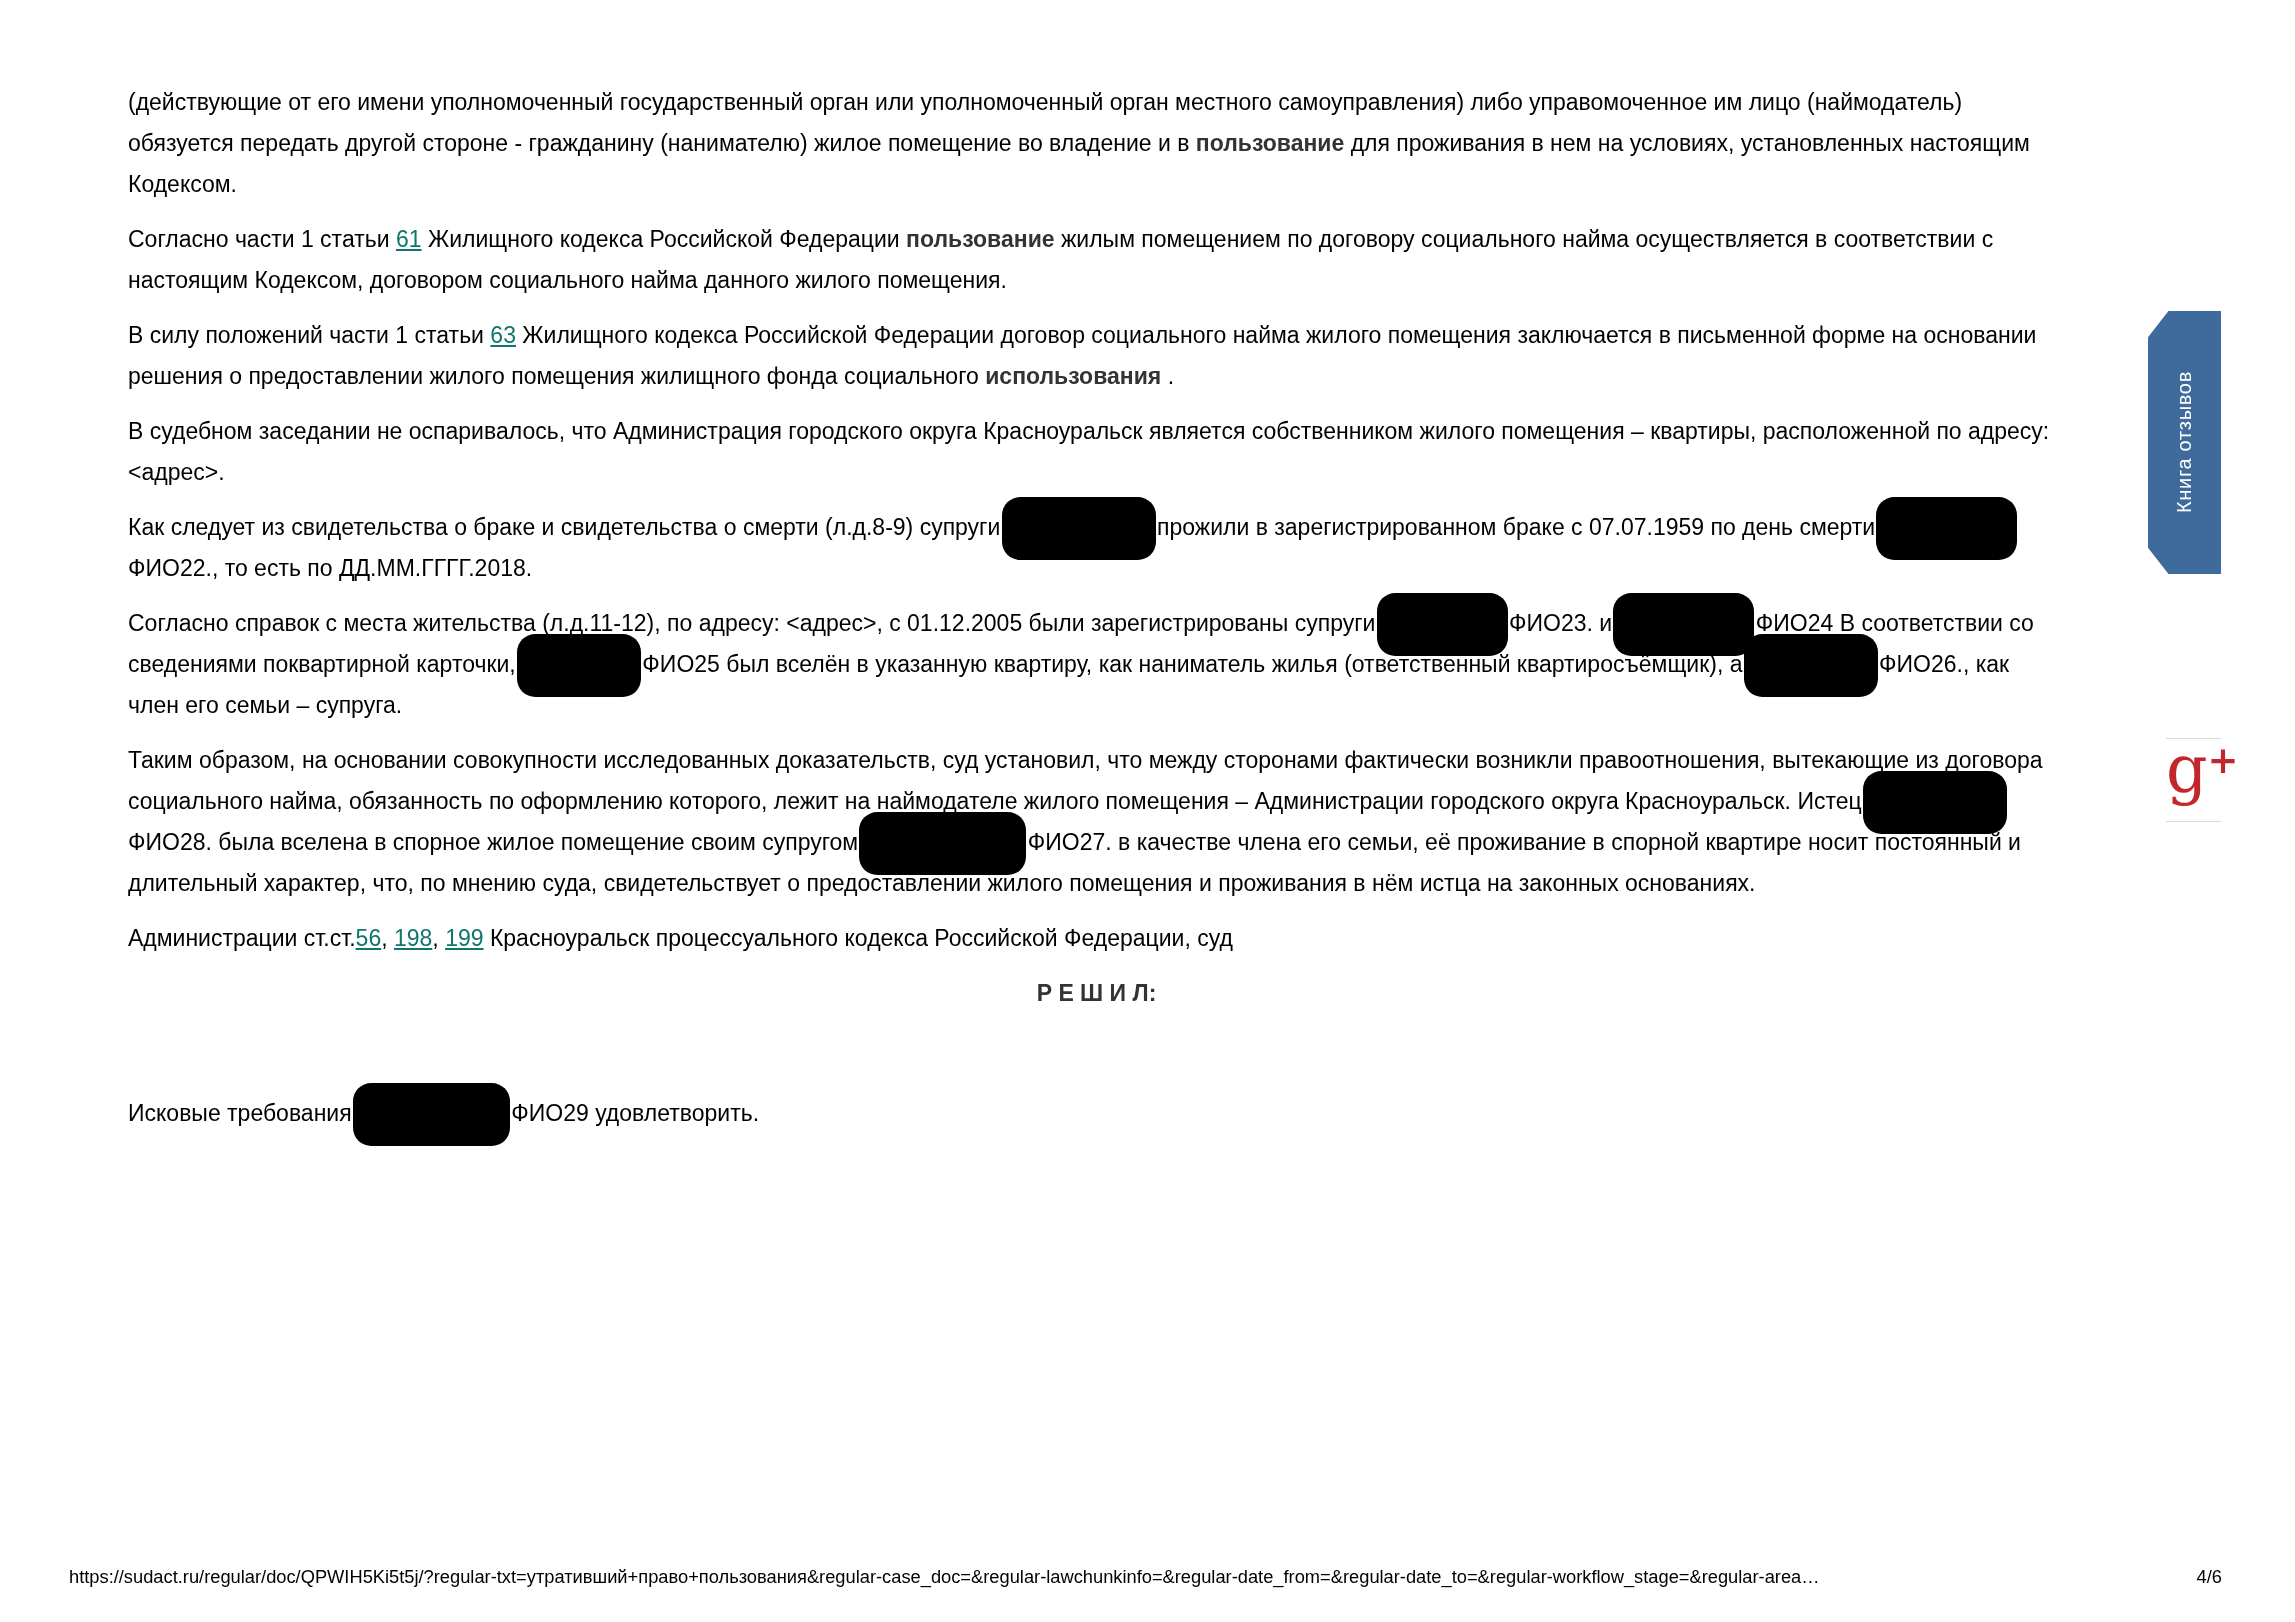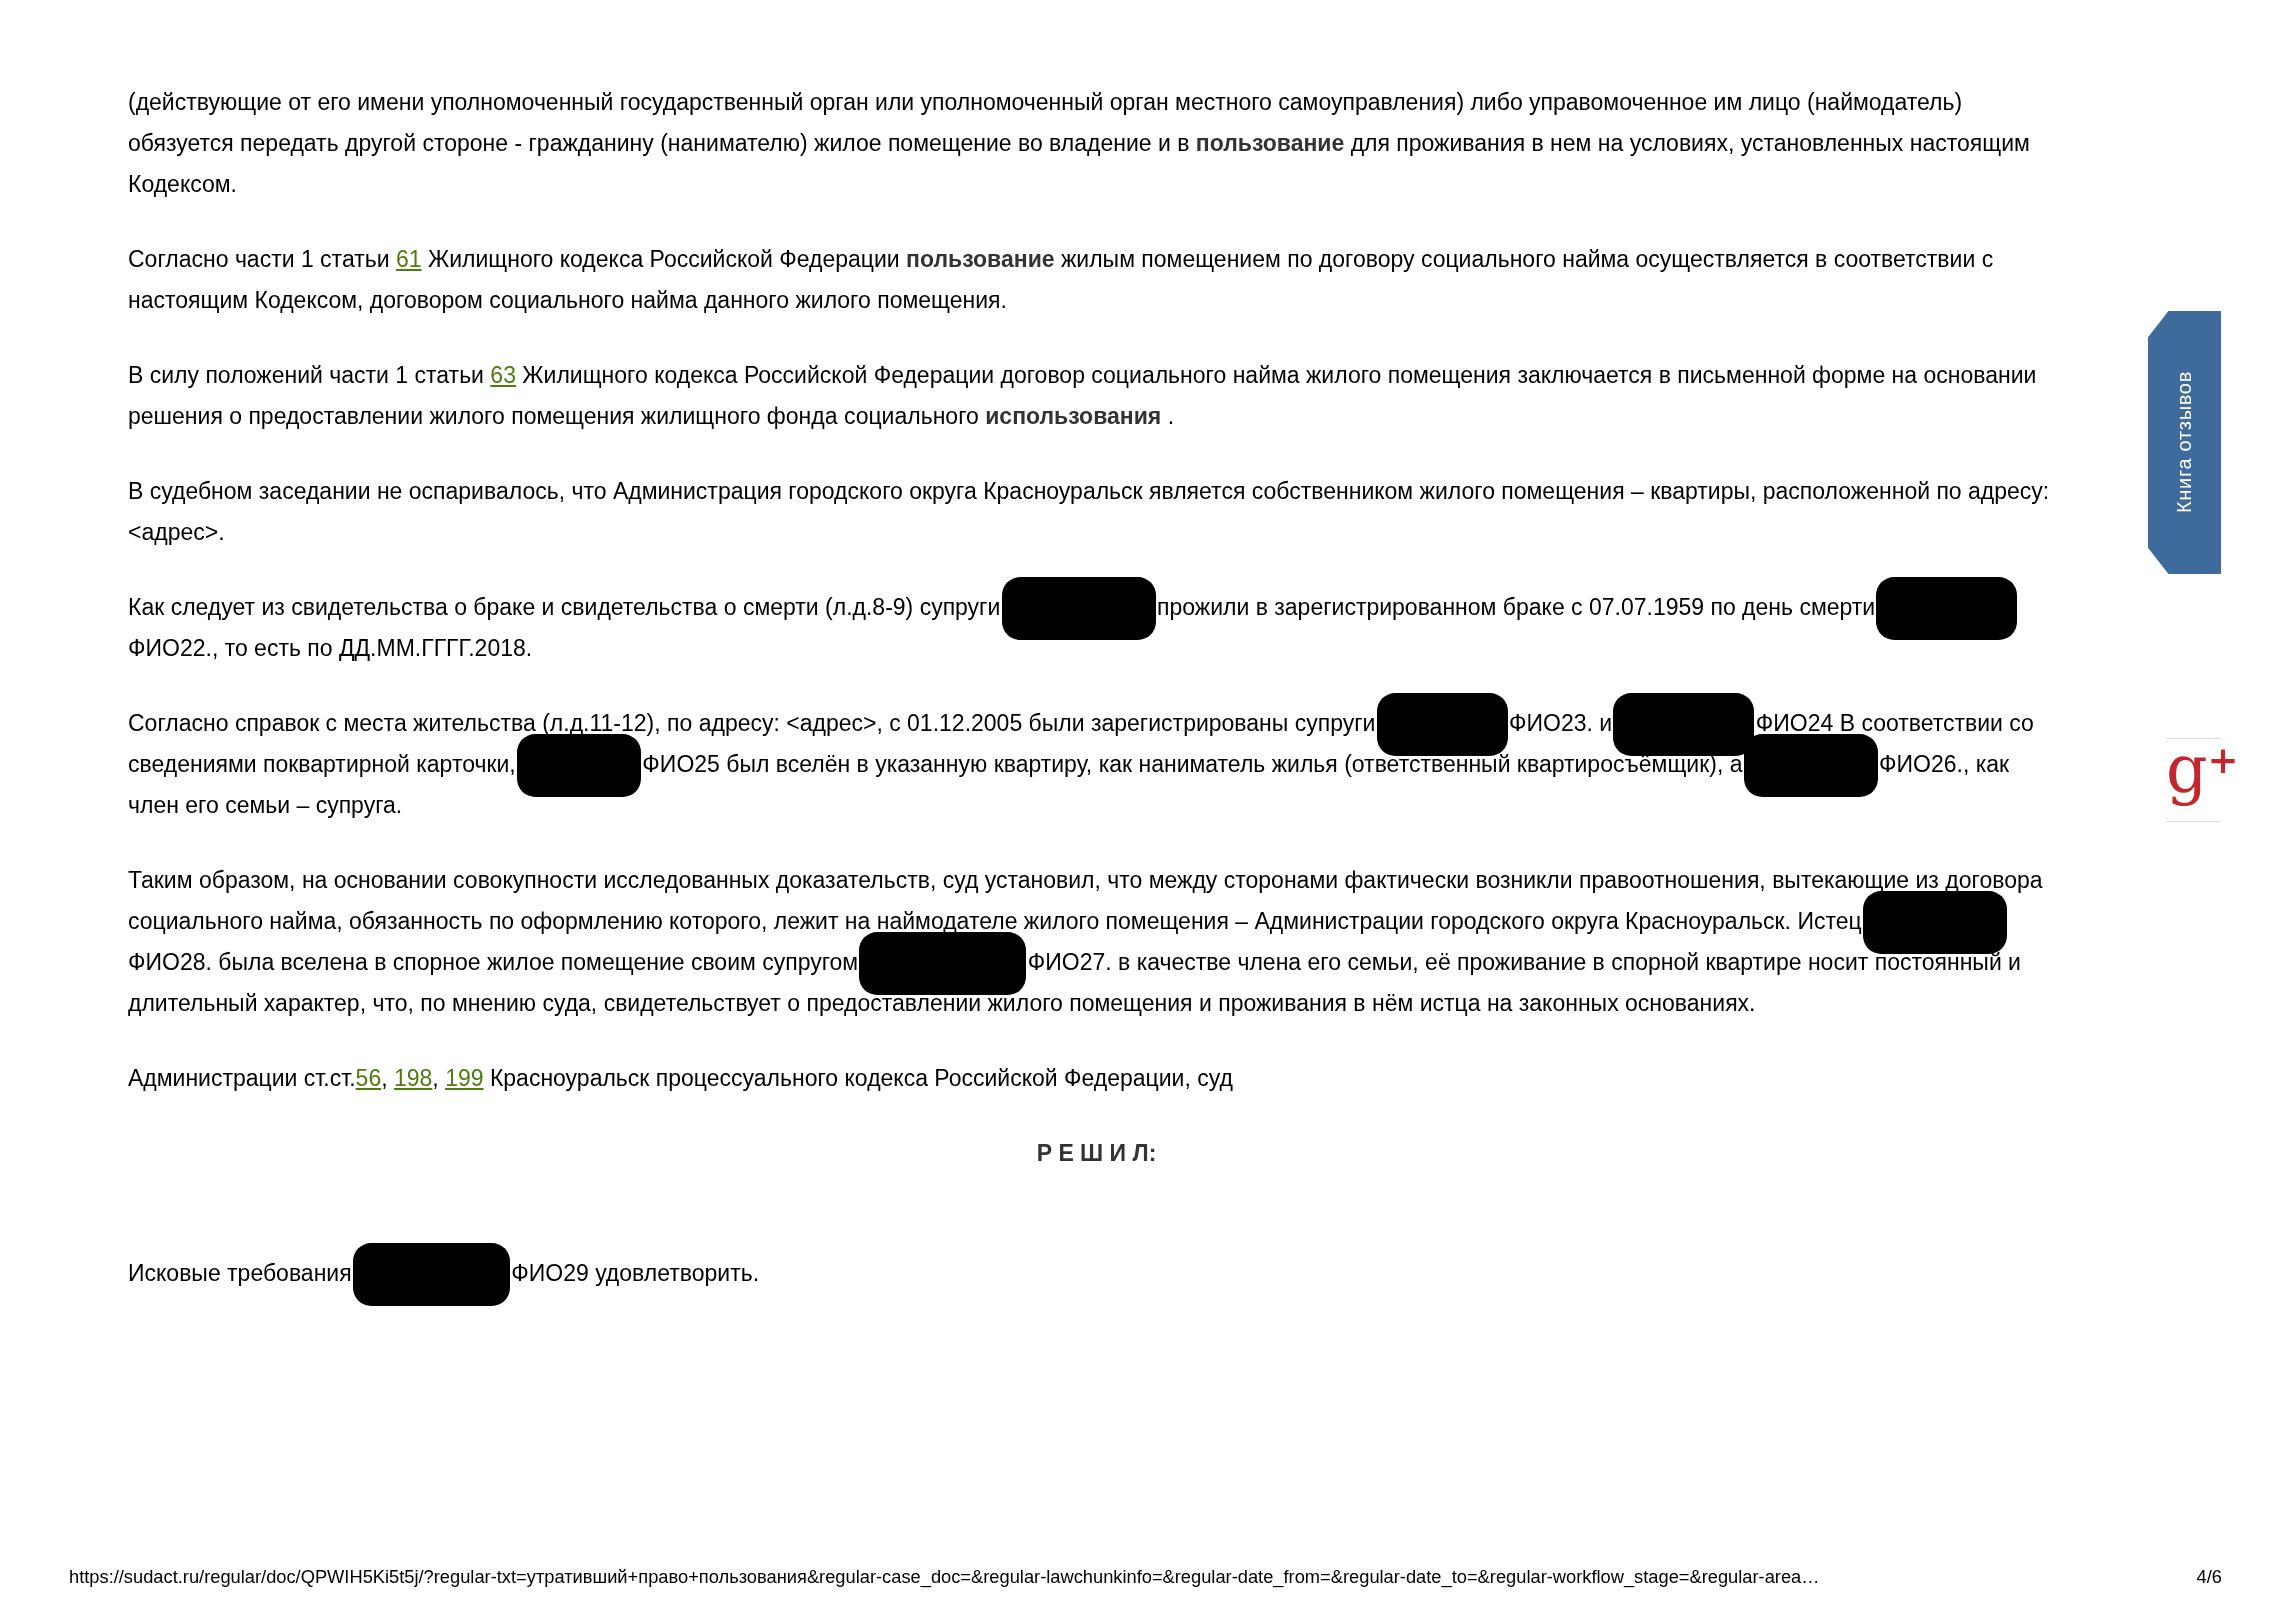--- a/index.html
+++ b/index.html
@@ -13,24 +13,24 @@
   }
   
   .header{position:absolute;top:38px;left:0;width:2295px;font-size:19.6px;line-height:23.6px;}
   .header-date{position:absolute;left:69px;top:0;}
   .header-title{display:block;margin-left:190px;text-align:center;}
   
   .content{
     position:absolute;left:128px;top:82px;width:1937px;
     font-size:23px;line-height:41px;text-align:left;
   }
-  .content p{margin:34px 0;}
+  .content p{margin:14px 0;}
   .content p:first-child{margin-top:0;}
   .content b{font-weight:bold;color:#333;}
-  .content a{color:#4d7c0f;cursor:pointer;}
+  .content a{color:#0f766e;cursor:pointer;}
   .redact{
     display:inline-block;height:63px;background:#000;border-radius:18.3px;
     vertical-align:middle;margin:-14.4px 1.3px;
   }
   .center-bold{text-align:center;font-weight:bold;color:#333;}
   p.final{margin-top:79px;}
   
   .footer{
     position:absolute;left:69px;right:73px;bottom:34px;
     display:flex;justify-content:space-between;align-items:flex-end;

